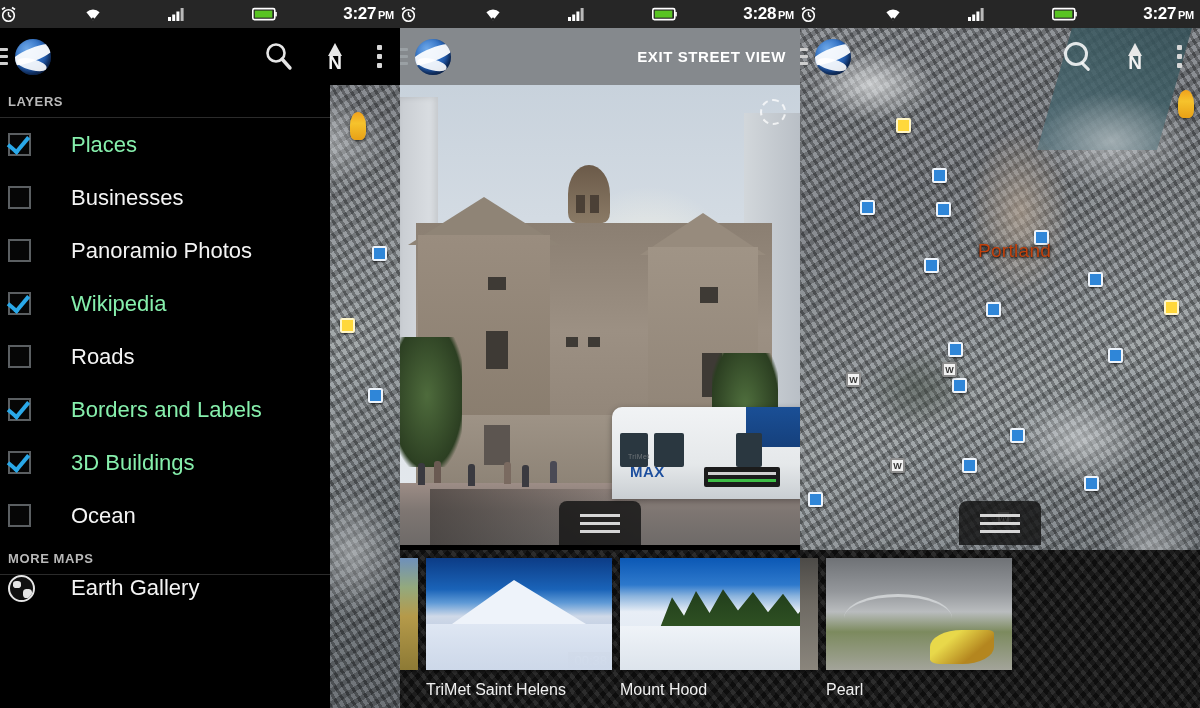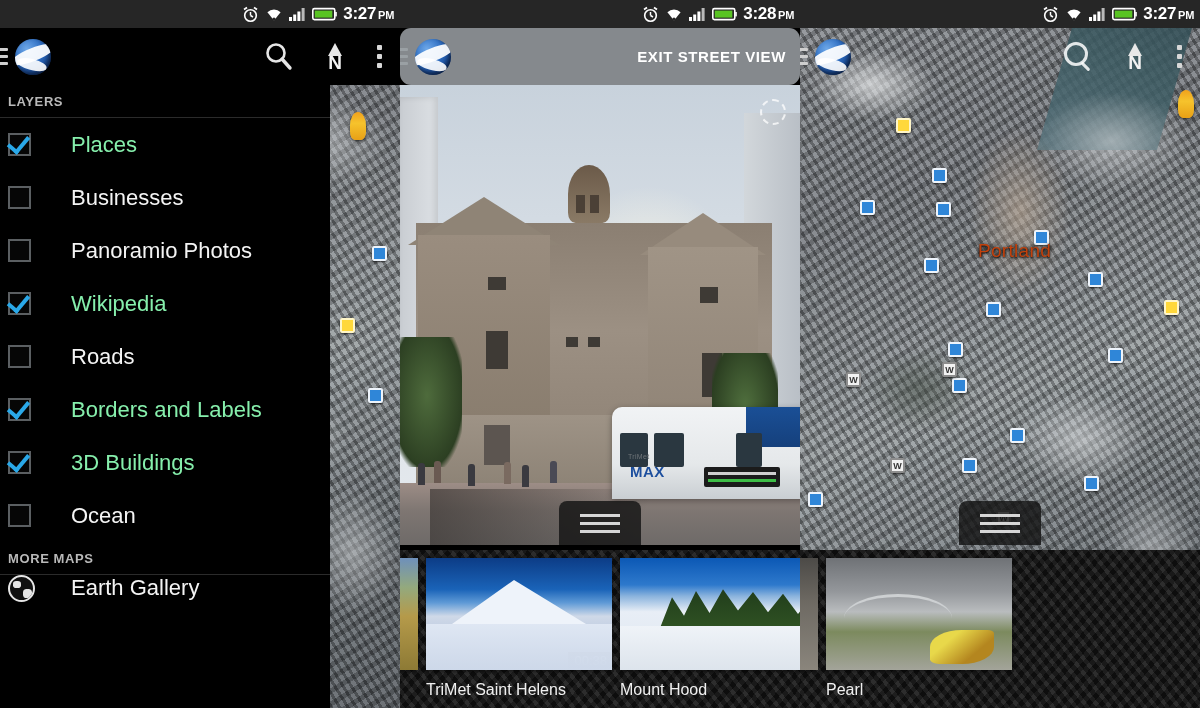--- a/index.html
+++ b/index.html
@@ -9,37 +9,37 @@
     font-family: "Liberation Sans", sans-serif;
     overflow: hidden;
   }
   .screen { position: relative; width: 1200px; height: 708px; display: flex; }
   .panel { position: relative; width: 400px; height: 708px; overflow: hidden; background: #000; }
 
   
   .statusbar {
     position: absolute; top: 0; left: 0; width: 100%; height: 28px;
     background: #262626; z-index: 60;
-    display: flex; align-items: center; justify-content: flex-end;
+    display: flex; align-items: center; justify-content: space-between;
     padding-right: 6px; gap: 6px;
   }
   .sb-icon { display: block; }
   .sb-time {
     color: #fff; font-size: 17px; font-weight: bold; letter-spacing: -0.3px;
     line-height: 1; padding-bottom: 1px;
   }
   .sb-ampm { font-size: 11px; font-weight: bold; margin-left: 2px; }
 
   
   .actionbar {
     position: absolute; top: 28px; left: 0; width: 100%; height: 57px;
     display: flex; align-items: center; z-index: 50;
   }
   .ab-dark { background: #000; }
-  .ab-gray { background: #85898d; border-radius: 11px; }
+  .ab-gray { background: #85898d; }
   .ab-clear { background: transparent; }
 
   .hamburger { width: 14px; margin-left: -6px; display: flex; flex-direction: column; gap: 4px; }
   .hamburger span { display: block; height: 3px; background: #cfcfcf; border-radius: 1px; }
   .hamburger.on-gray span { background: #9aa0a4; }
 
   .globe {
     width: 36px; height: 36px; border-radius: 50%; margin-left: 7px;
     background: radial-gradient(circle at 33% 28%, #6ea8e8 0%, #2f6fc4 42%, #15428f 78%, #0b2a63 100%);
     position: relative; overflow: hidden;

